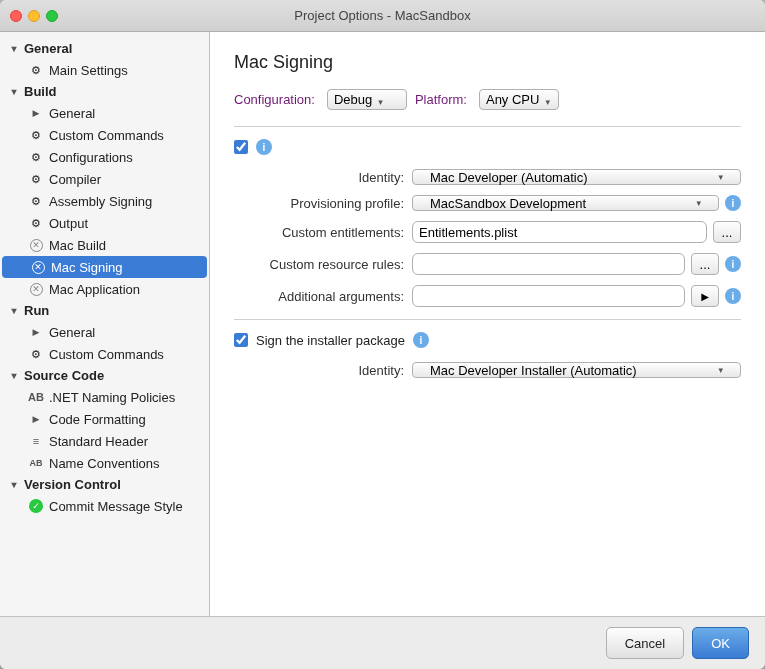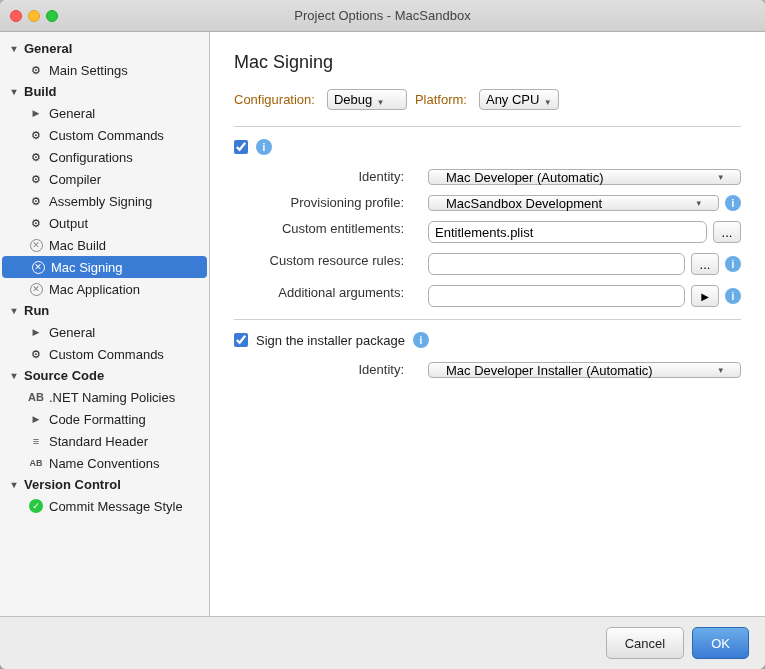--- a/index.html
+++ b/index.html
@@ -131,21 +131,21 @@
       margin-bottom: 16px;
     }
     .config-row {
       display: flex;
       align-items: center;
       margin-bottom: 16px;
       gap: 8px;
     }
     .config-row label {
       font-size: 13px;
-      color: #a16207;
+      color: #701a75;
       margin-right: 4px;
     }
     .dropdown {
       display: flex;
       align-items: flex-end;
       background: linear-gradient(to bottom, #fefefe, #e8e8e8);
       border: 1px solid #b0b0b0;
       border-radius: 4px;
       padding: 2px 6px;
       font-size: 13px;
@@ -187,23 +187,23 @@
       display: flex;
       align-items: center;
       justify-content: center;
       font-size: 10px;
       font-weight: bold;
       cursor: pointer;
       flex-shrink: 0;
     }
     .form-row {
       display: flex;
-      align-items: flex-start;
+      align-items: center;
       margin-bottom: 10px;
-      gap: 24px;
+      gap: 8px;
     }
     .form-label {
       width: 170px;
       text-align: right;
       font-size: 13px;
       color: #333;
       flex-shrink: 0;
     }
     .form-control {
       flex: 1;

